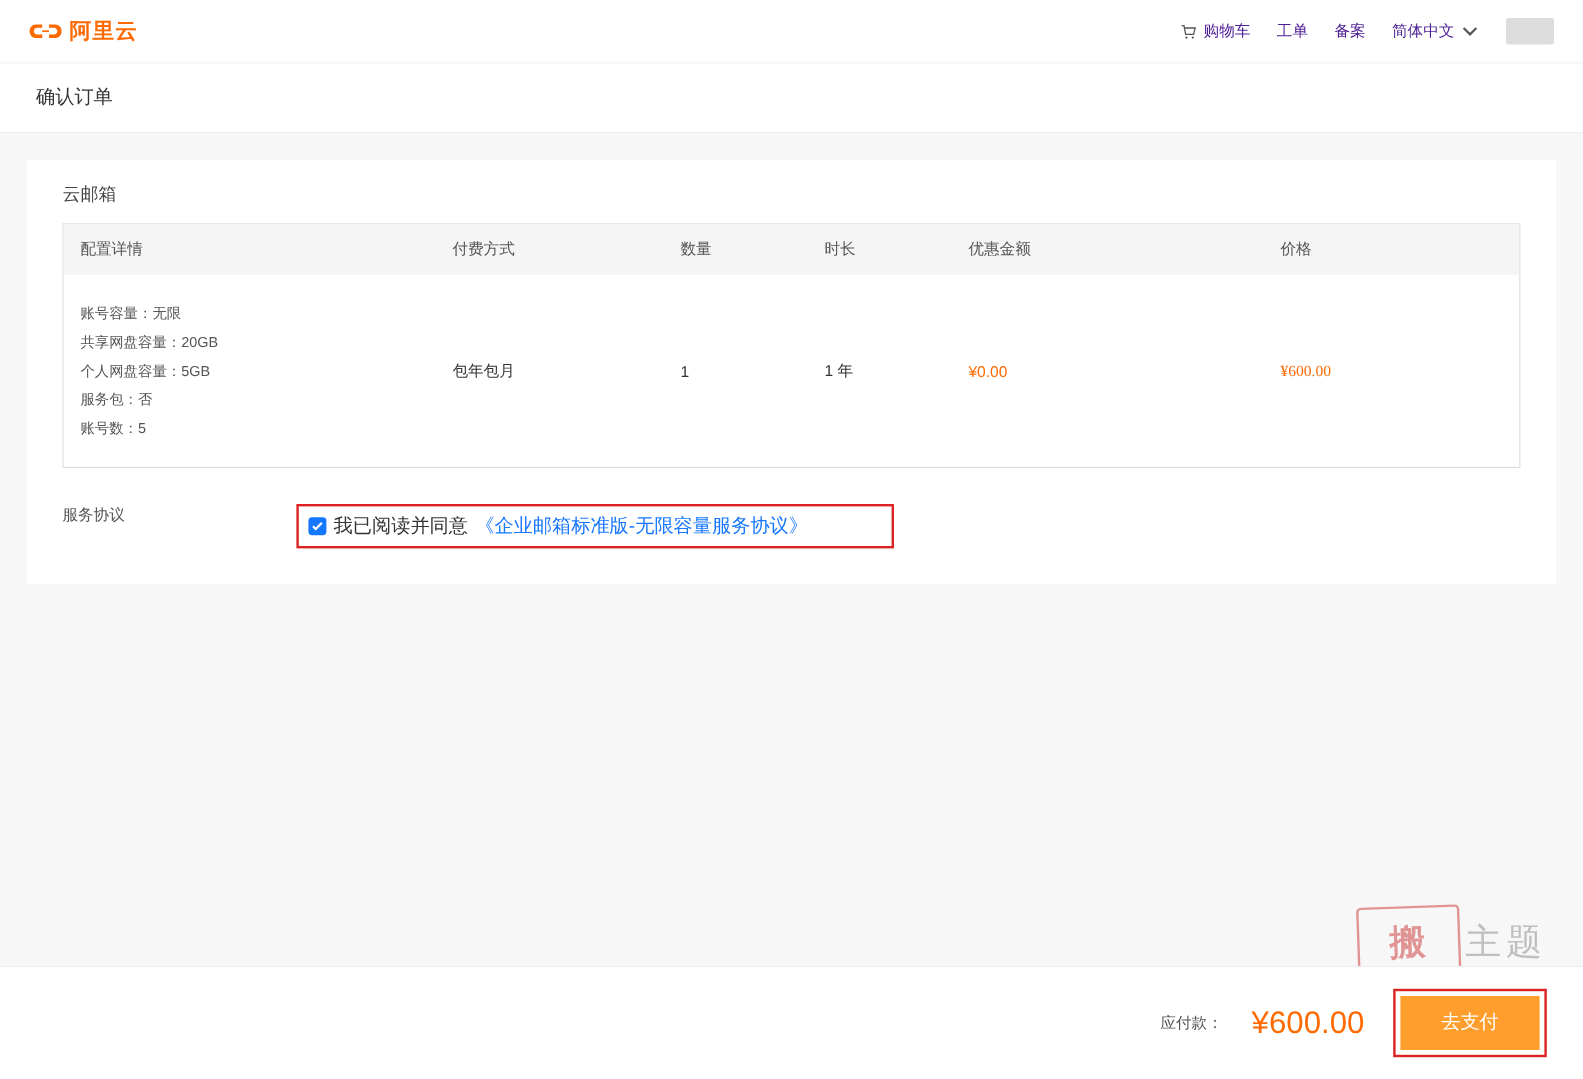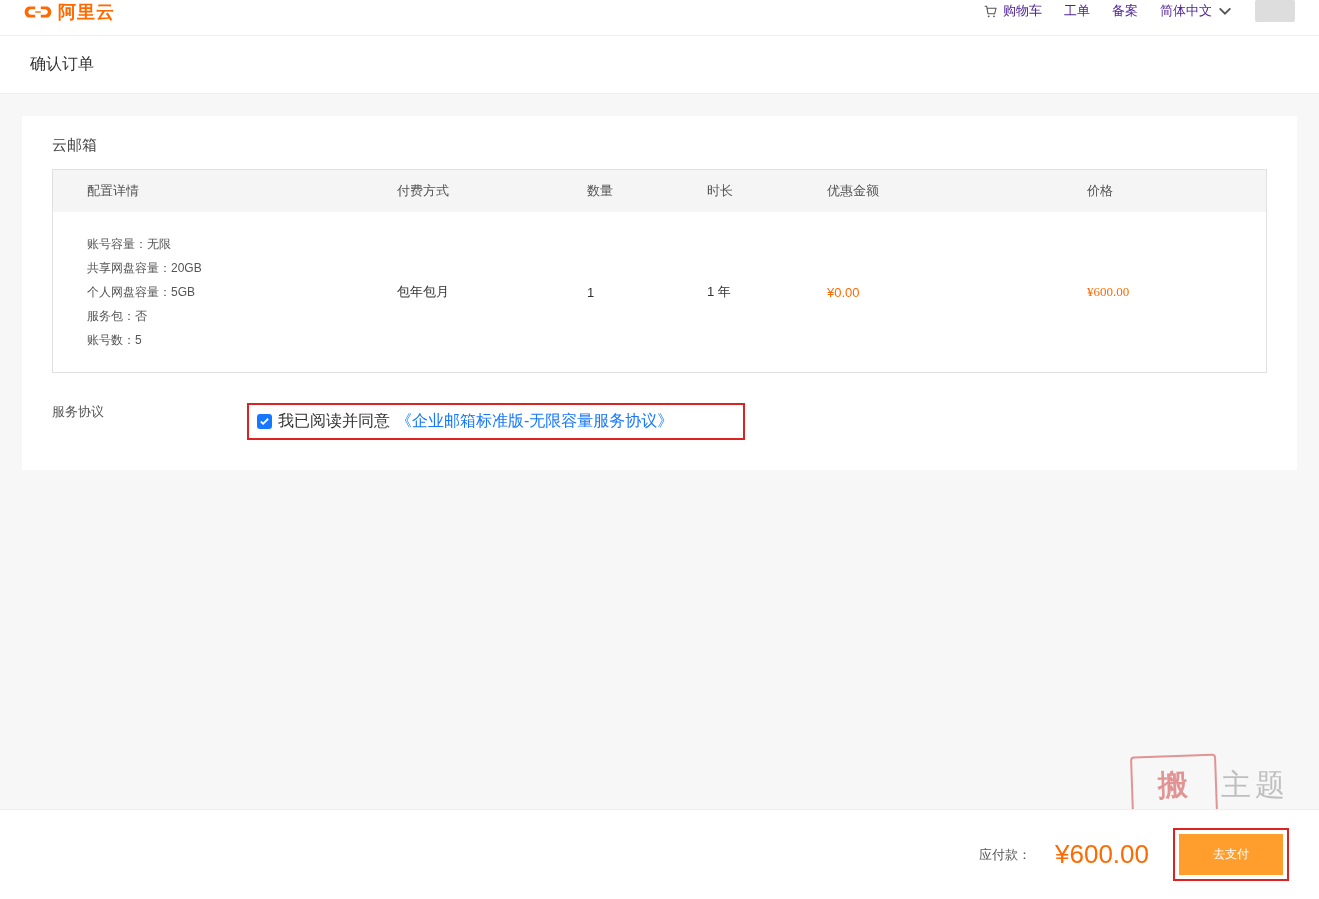--- a/index.html
+++ b/index.html
@@ -1,58 +1,58 @@
 <!DOCTYPE html>
 <html><head>
 <meta charset="utf-8">
 <style>
   * { box-sizing: border-box; margin: 0; padding: 0; }
   body { font-family: "Microsoft YaHei","PingFang SC","Helvetica Neue",Arial,sans-serif; background:#f7f7f7; color:#333; font-size:13px; }
   
-  .topbar { background:#fff; height:36px; display:flex; align-items:flex-start; padding:0 24px; border-bottom:1px solid #eee;font-family:Liberation Serif, serif; }
+  .topbar { background:#fff; height:53px; display:flex; align-items:center; padding:0 24px; border-bottom:1px solid #eee;font-family:Liberation Serif, serif; }
   .brand { display:flex; align-items:center; gap:6px; color:#ff6a00; font-weight:600; font-size:18px; }
   .brand svg { width:28px; height:20px; }
   .brand-text { letter-spacing:1px; }
   .nav-right { margin-left:auto; display:flex; align-items:center; gap:22px; color:#4c1d95; }
   .nav-item { display:flex; align-items:center; gap:5px; cursor:pointer; }
   .nav-item svg { width:16px; height:16px; }
   .nav-avatar { width:40px; height:22px; background:#ddd; border-radius:2px; }
   
   .titlebar { background:#fff; padding:18px 30px; font-size:16px; color:#333; border-bottom:1px solid #eee; }
   
   .card { background:#fff; margin:22px; padding:0 0 30px 0; }
   .card-head { padding:20px 30px; font-size:14px; color:#555; border-bottom:1px dashed #e5e5e5; }
   .section { padding:20px 30px 0 30px; }
   .section-title { font-size:15px; color:#444; margin-bottom:14px; }
   
   .tbl { border:1px solid #e0e0e0; }
   .tbl-head { background:#f5f5f5; display:flex; padding:12px 14px; font-size:13px; color:#555; }
   .tbl-row { display:flex; padding:20px 14px; align-items:center; }
-  .col-config { width:310px;margin-left:20px; }
+  .col-config { width:310px; }
   .col-pay    { width:190px; }
   .col-qty    { width:120px; }
   .col-dur    { width:120px; }
   .col-disc   { width:260px; }
   .col-price  { flex:1;font-family:Liberation Serif, serif; }
   .cfg-line { font-size:12px; color:#555; line-height:2; }
   .price-orange { color:#ff6a00; }
   
   .agree-row { padding:30px 30px 0 30px; display:flex; align-items:flex-start; }
   .agree-label { width:195px; color:#555; }
   .agree-box { border:2px solid #d22; padding:6px 70px 6px 8px; display:flex; align-items:center; gap:6px; }
   .chk { width:15px; height:15px; border-radius:3px; background:#1677ff; display:flex; align-items:center; justify-content:center; }
   .chk svg { width:11px; height:11px; fill:#fff; }
   .agree-text { font-size:16px; color:#333; }
   .agree-link { color:#1677ff; cursor:pointer; }
   
   .footer { position:fixed; bottom:0; left:0; right:0; background:#fff; border-top:1px solid #eee; padding:18px 30px; display:flex; justify-content:flex-end; align-items:center; gap:24px; }
   .due-label { color:#555; }
   .due-price { color:#ff6a00; font-size:26px; font-weight:500; }
   .pay-wrap { border:2px solid #d22; padding:4px; }
-  .pay-btn { background:#ff9e2c; color:#fff; border:none; padding:12px 34px; font-size:12px; cursor:pointer; }
+  .pay-btn { background:#ff9e2c; color:#fff; border:none; padding:12px 34px; font-size:16px; cursor:pointer; }
   
   .watermark { position:fixed; right:30px; bottom:70px; opacity:.5; text-align:right; pointer-events:none; }
   .wm-main { display:inline-flex; align-items:center; gap:4px; }
   .wm-stamp { width:86px; height:60px; border:2px solid #c33; color:#c33; font-size:30px; font-weight:bold; display:flex; align-items:center; justify-content:center; transform:rotate(-2deg); border-radius:4px; letter-spacing:2px; }
   .wm-text { color:#888; font-size:30px; letter-spacing:4px; }
   .wm-url { color:#bbb; font-size:11px; letter-spacing:2px; margin-top:2px; }
 </style>
 </head>
 <body>
 

